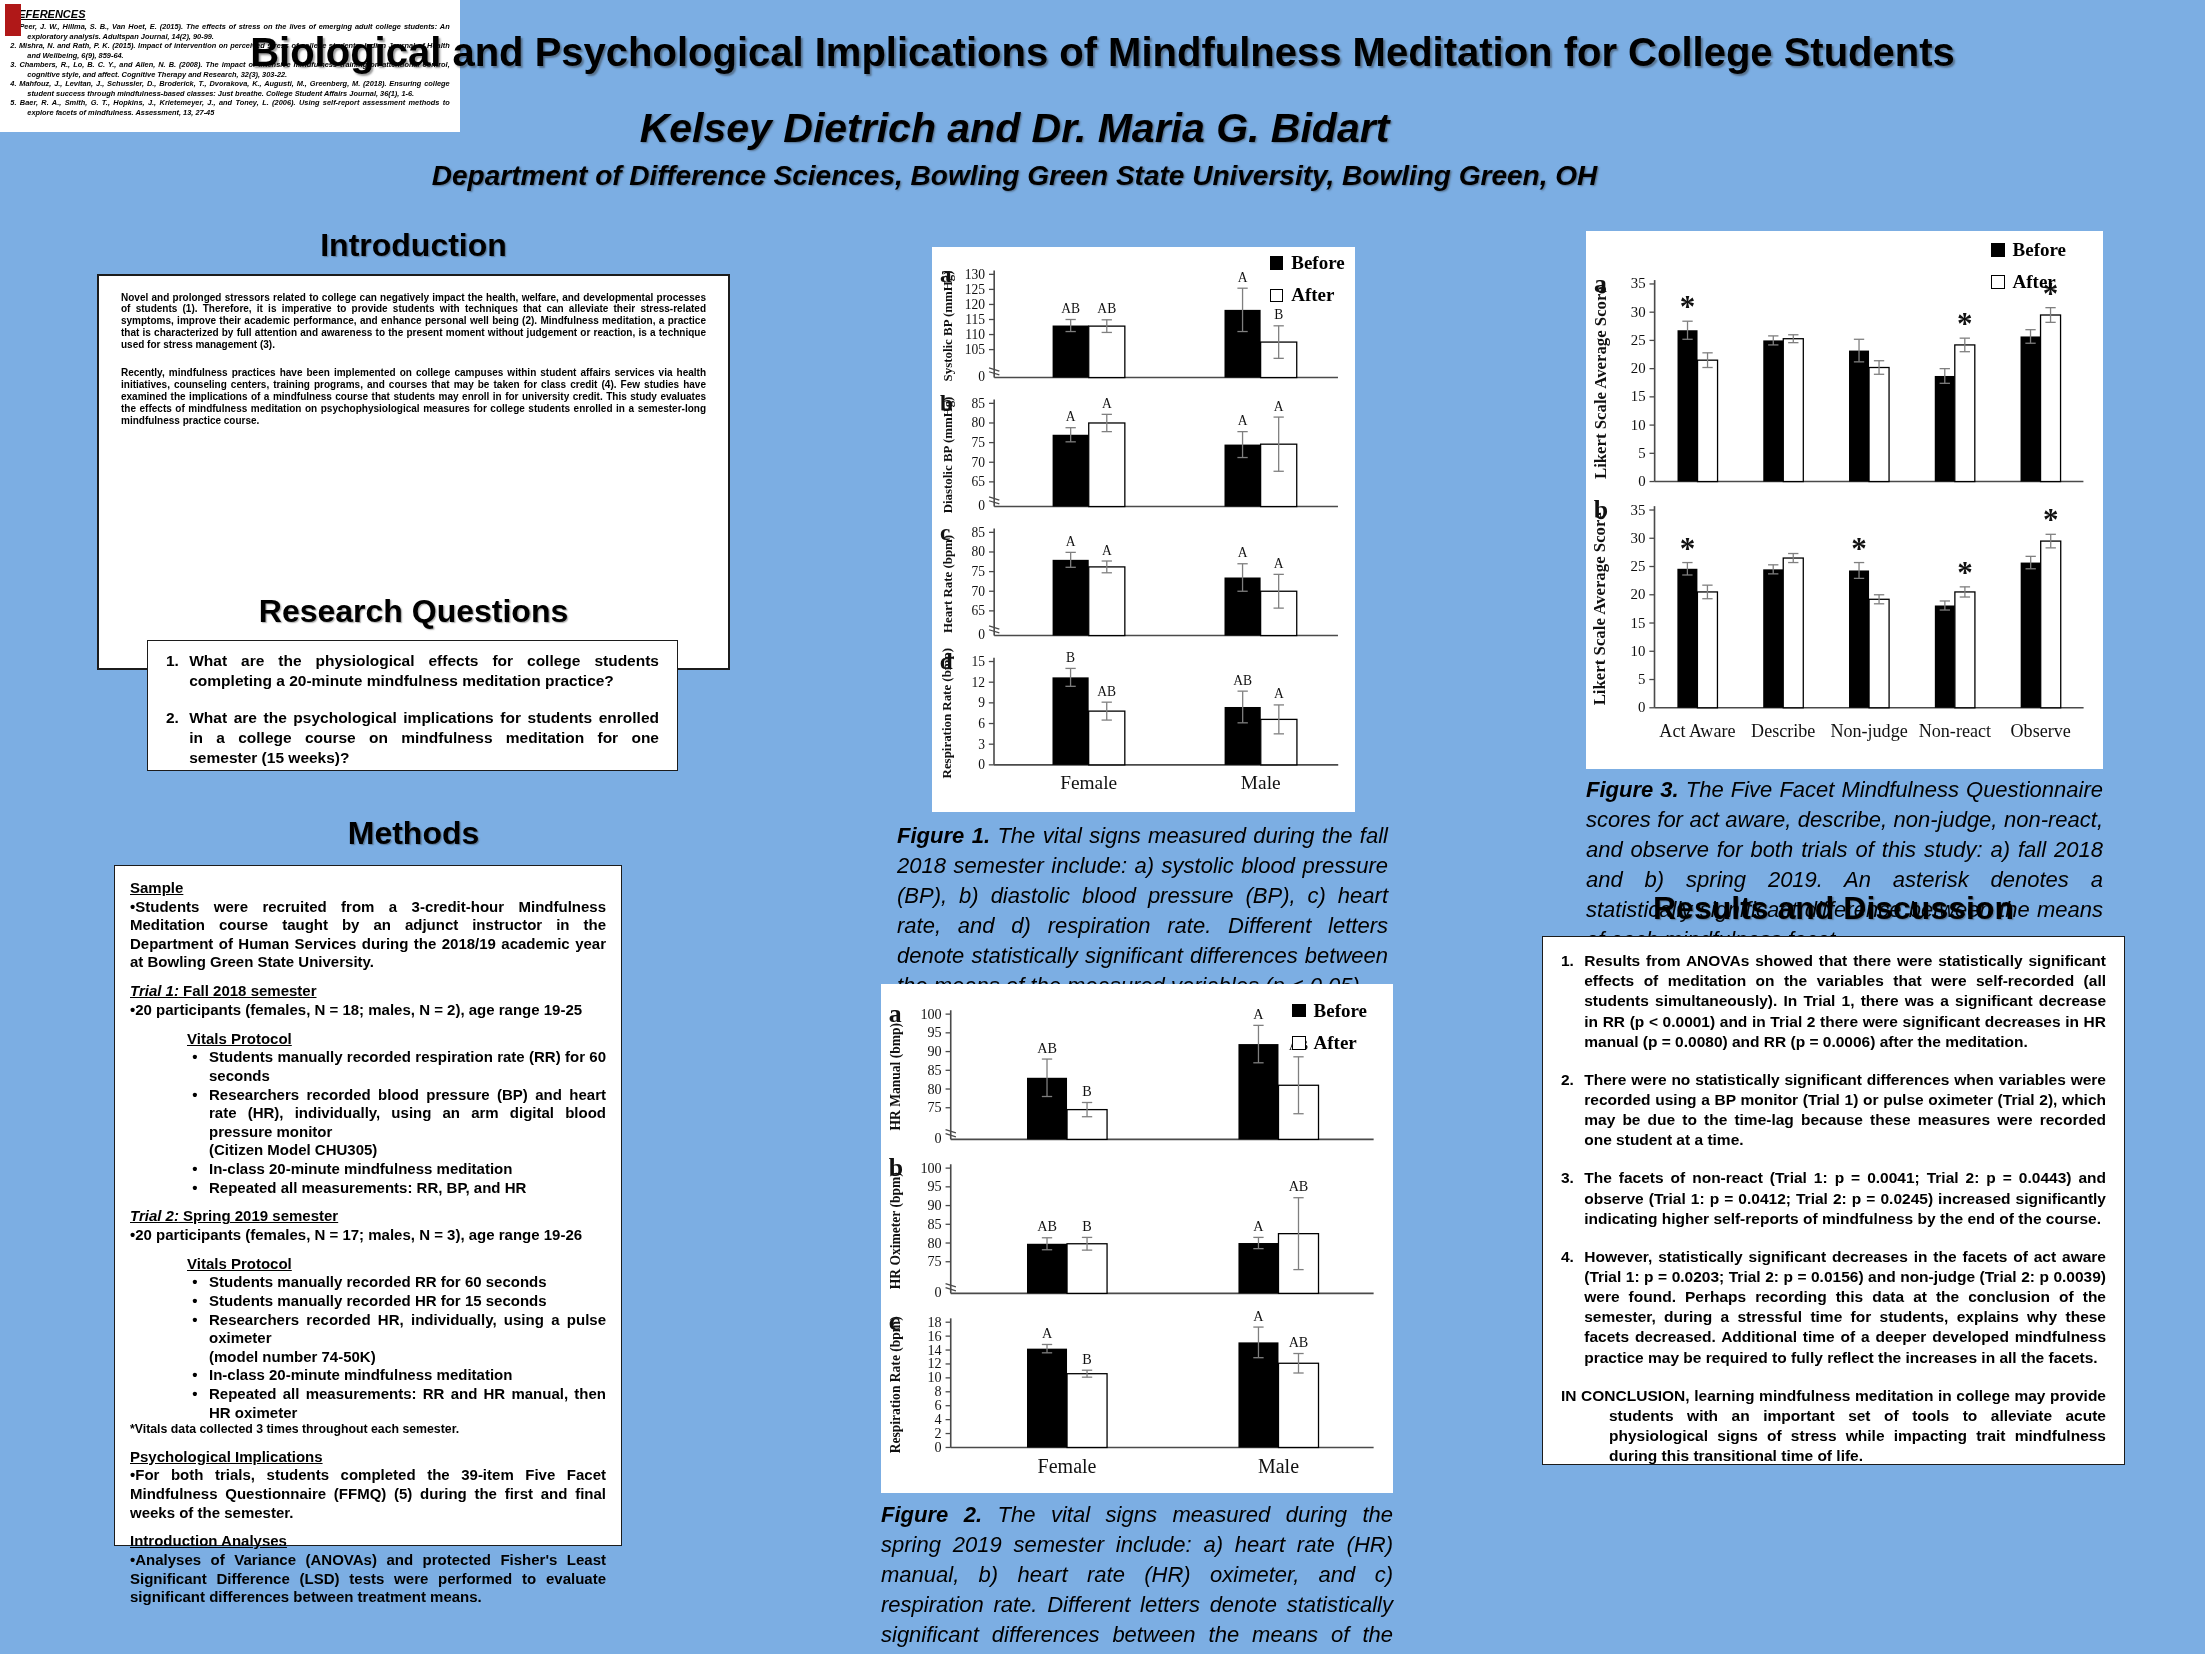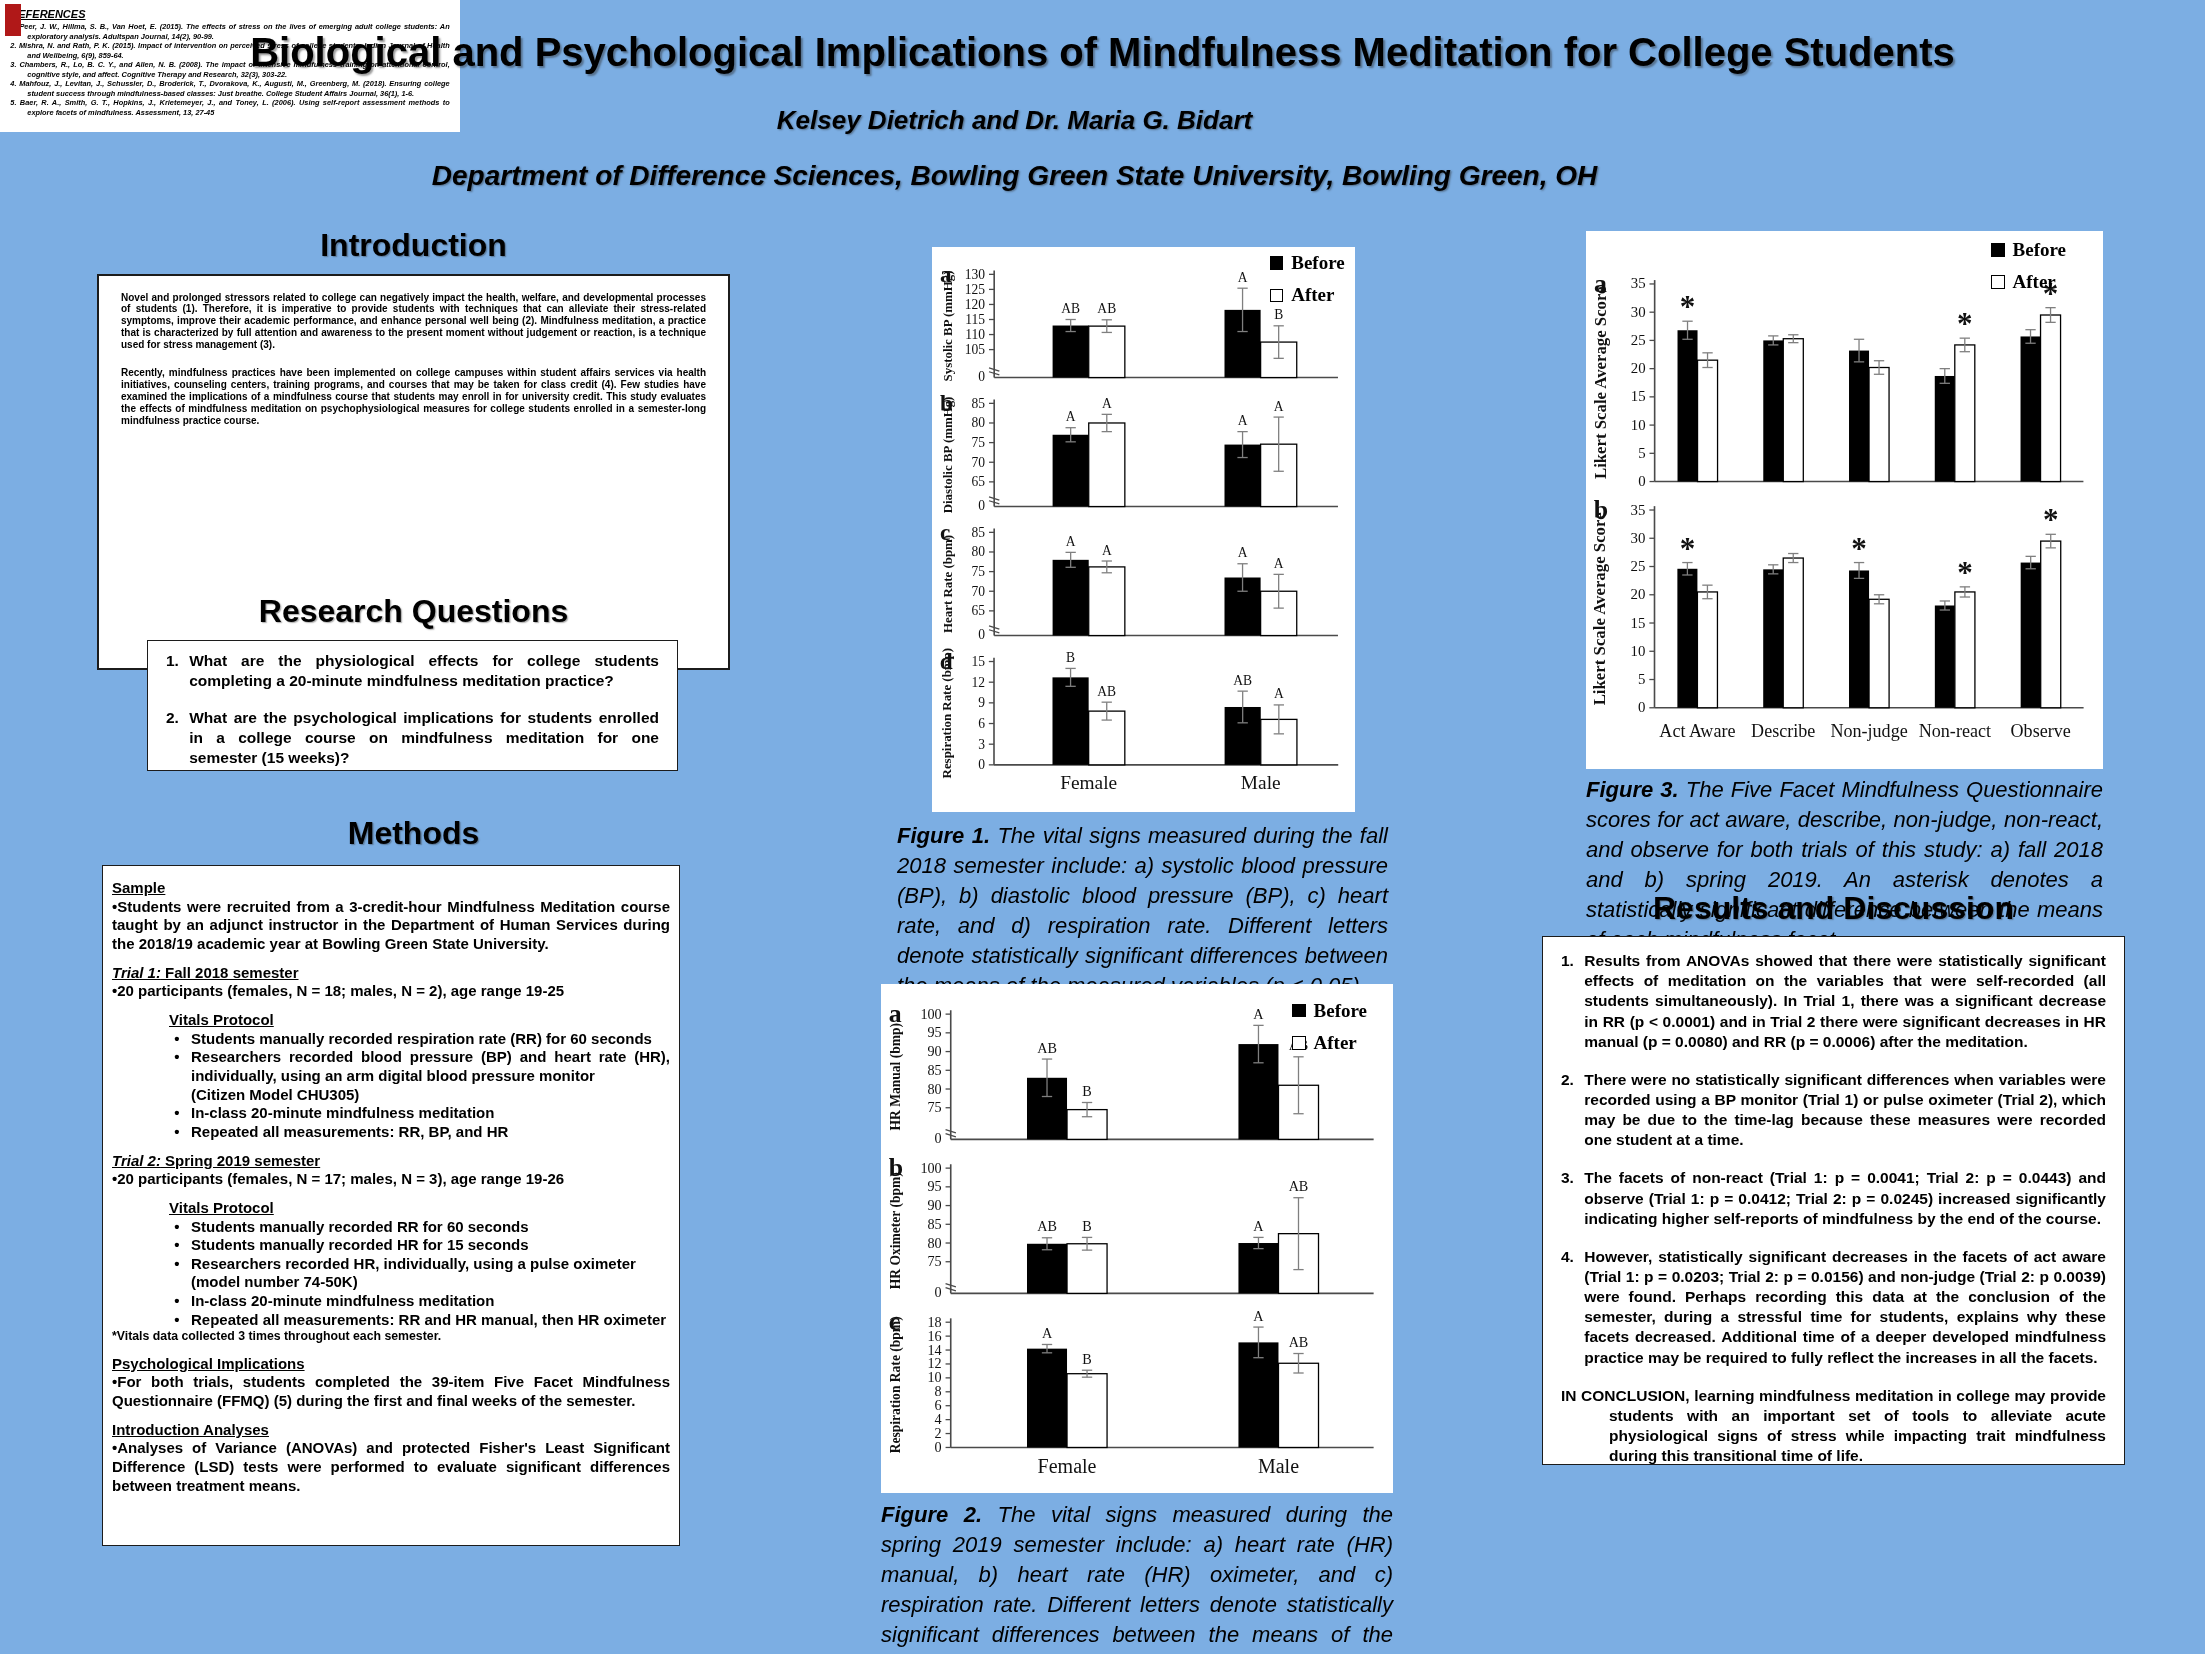--- a/index.html
+++ b/index.html
@@ -2,42 +2,42 @@
 <html style="font-size:10.3px"><head>
 <meta charset="utf-8">
 <style>
   html,body{margin:0;padding:0;background:#5f92c8;}
   .poster{position:relative;width:2205px;height:1654px;background:#7caee3;
     font-family:"Liberation Sans","DejaVu Sans",sans-serif;color:#000;overflow:hidden;}
   .artifact{position:absolute;left:5.2px;top:3.9px;width:15.5px;height:32px;background:#b01818;}
   .title{position:absolute;left:0;top:30px;width:2205px;text-align:center;
     font-size:40px;font-weight:bold;text-shadow:1.9px 1.9px 1.9px rgba(40,40,40,.45);}
   .authors{position:absolute;left:0;top:105px;width:2029px;text-align:center;
-    font-size:26px;font-weight:bold;font-style:italic;text-shadow:1.3px 1.3px 1.9px rgba(40,40,40,.45);}
+    font-size:41px;font-weight:bold;font-style:italic;text-shadow:1.3px 1.3px 1.9px rgba(40,40,40,.45);}
   .affil{position:absolute;left:0;top:160px;width:2029px;text-align:center;
     font-size:28px;font-weight:bold;font-style:italic;text-shadow:1.3px 1.3px 1.9px rgba(40,40,40,.45);}
   .sec-heading{position:absolute;text-align:center;font-size:32px;font-weight:bold;
     text-shadow:1.3px 1.3px 1.3px rgba(40,40,40,.4);}
   .h-intro{left:97px;top:227px;width:633px;}
   .h-rq{left:97px;top:593px;width:633px;}
   .h-methods{left:97px;top:815px;width:633px;}
   .h-results{left:1542px;top:890px;width:583px;}
   .box{position:absolute;background:#fff;border:2.6px solid #1c1c1c;box-sizing:border-box;}
   p{margin:0;}
   .intro-box{left:97px;top:274px;width:633px;height:396px;padding:15.5px 22px;
     font-size:10px;font-weight:bold;line-height:1.18;text-align:justify;}
   .intro-box p + p{margin-top:17px;}
   .rq-box{left:147px;top:640px;width:531px;height:131px;border-width:1.9px;padding:10.3px 18px;
     font-size:15.5px;font-weight:bold;line-height:1.28;}
   .rq-item{display:flex;gap:10.3px;}
   .rq-item + .rq-item{margin-top:17px;}
   .rq-num{flex:0 0 auto;}
   .rq-text{flex:1;text-align:justify;}
-  .methods-box{left:102px;top:865px;width:578px;height:681px;border-width:1.9px;
-    padding:13px 9px;font-size:15px;font-weight:bold;line-height:1.24;text-align:justify;}
+  .methods-box{left:114px;top:865px;width:508px;height:681px;border-width:1.9px;
+    padding:13px 15px;font-size:15px;font-weight:bold;line-height:1.24;text-align:justify;}
   .m-head{text-decoration:underline;}
   .m-gap{height:10.3px;}
   .indent{margin-left:57px;}
   ul.bullets{list-style:none;margin:0;padding:0;}
   ul.bullets li{position:relative;padding-left:22px;white-space:pre-line;text-align:justify;}
   ul.bullets li::before{content:"\2022";position:absolute;left:5.2px;}
   .note{font-size:12.3px;}
   .fig-box{position:absolute;background:#fff;}
   .fig1-box{left:932px;top:247px;width:423px;height:565px;}
   .fig2-box{left:881px;top:984px;width:512px;height:509px;}

